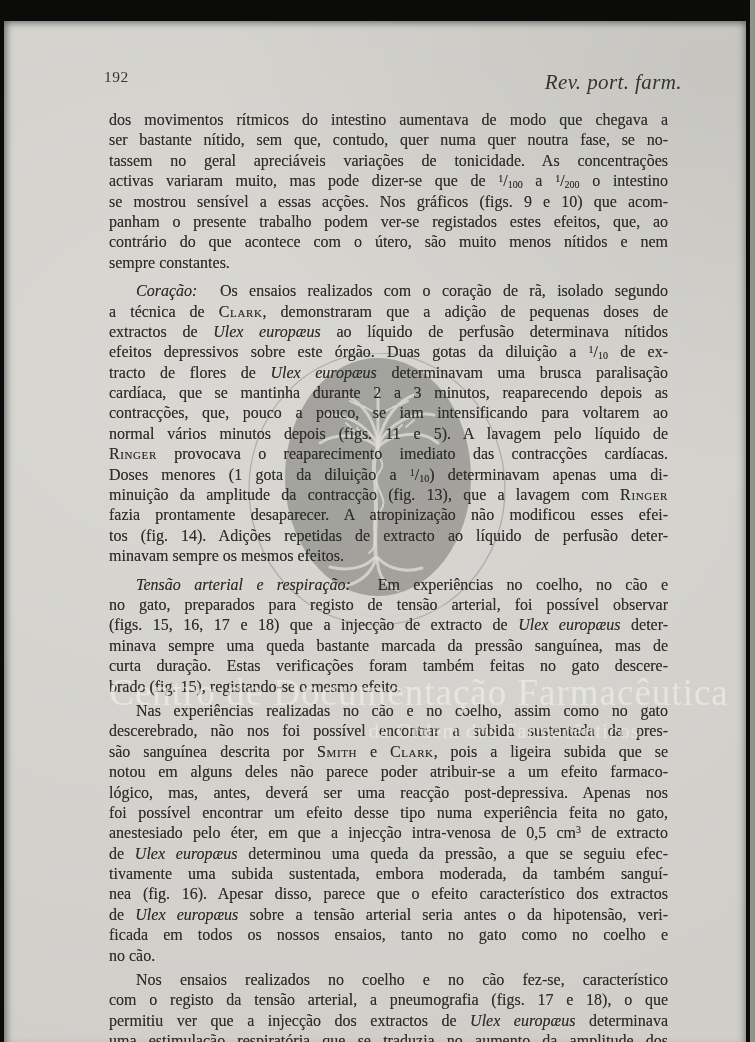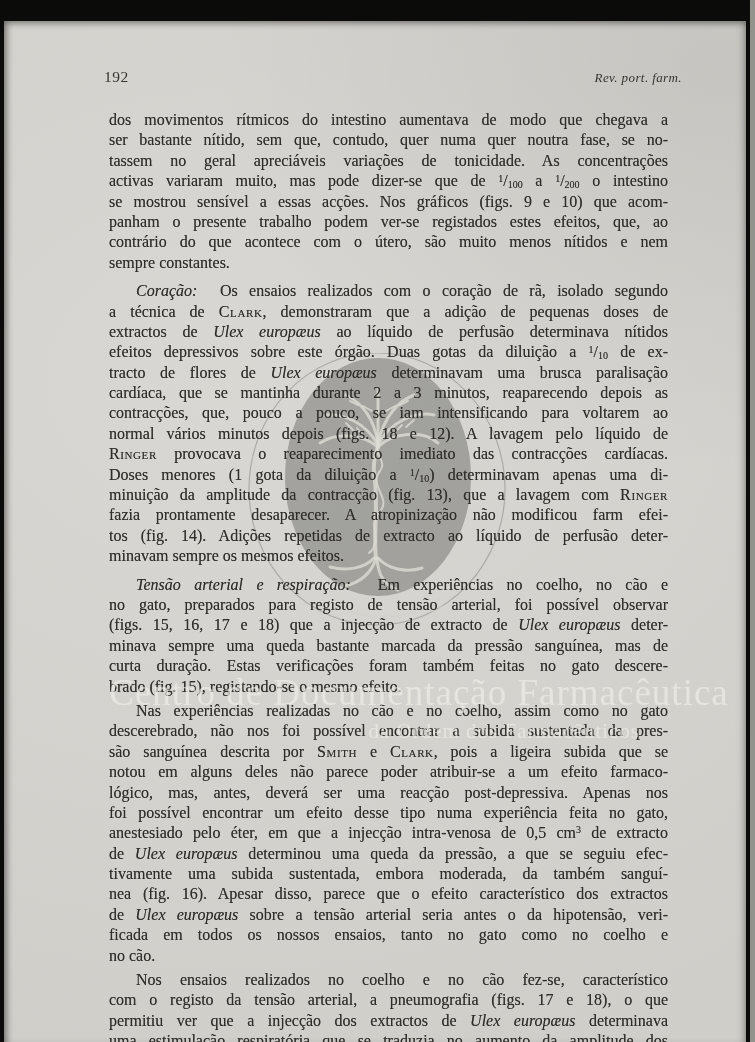--- a/index.html
+++ b/index.html
@@ -22,21 +22,21 @@
       inset 3px 0 7px rgba(0,0,0,0.30),
       inset 0 3px 6px rgba(0,0,0,0.22),
       inset -2px -3px 10px rgba(0,0,0,0.18);
   }
   .hdr-num{
     position:absolute;left:100px;top:47px;
     font-size:15.5px;color:#36342f;letter-spacing:0.5px;
   }
   .hdr-journal{
     position:absolute;right:64px;top:49px;
-    font-size:13px;font-style:italic;color:#36342f;letter-spacing:0.4px;
+    font-size:21px;font-style:italic;color:#36342f;letter-spacing:0.4px;
   }
   
   .text-block{
     position:absolute;left:101px;top:85px;width:567px;
     font-size:16px;line-height:20.4px;color:#2f2d29;
     text-shadow:0 0 0.5px rgba(47,45,41,0.55);
   }
   .para{margin:4px;}
   .para.gap{margin-top:8px;}
   .line{
@@ -113,25 +113,25 @@
         <div class="line last">sempre constantes.</div>
       </div>
       <div class="para indented gap">
         <div class="line"><span class="it">Coração:</span>&nbsp; Os ensaios realizados com o coração de rã, isolado segundo</div>
         <div class="line">a técnica de <span class="sc">Clark</span>, demonstraram que a adição de pequenas doses de</div>
         <div class="line">extractos de <span class="it">Ulex europæus</span> ao líquido de perfusão determinava nítidos</div>
         <div class="line">efeitos depressivos sobre este órgão. Duas gotas da diluição a <span class="frac"><span class="fn">1</span>/<span class="fd">10</span></span> de ex-</div>
         <div class="line">tracto de flores de <span class="it">Ulex europæus</span> determinavam uma brusca paralisação</div>
         <div class="line">cardíaca, que se mantinha durante 2 a 3 minutos, reaparecendo depois as</div>
         <div class="line">contracções, que, pouco a pouco, se iam intensificando para voltarem ao</div>
-        <div class="line">normal vários minutos depois (figs. 18 e 12). A lavagem pelo líquido de</div>
+        <div class="line">normal vários minutos depois (figs. 11 e 5). A lavagem pelo líquido de</div>
         <div class="line"><span class="sc">Ringer</span> provocava o reaparecimento imediato das contracções cardíacas.</div>
         <div class="line">Doses menores (1 gota da diluição a <span class="frac"><span class="fn">1</span>/<span class="fd">10</span></span>) determinavam apenas uma di-</div>
         <div class="line">minuição da amplitude da contracção (fig. 13), que a lavagem com <span class="sc">Ringer</span></div>
-        <div class="line">fazia prontamente desaparecer. A atropinização não modificou farm efei-</div>
+        <div class="line">fazia prontamente desaparecer. A atropinização não modificou esses efei-</div>
         <div class="line">tos (fig. 14). Adições repetidas de extracto ao líquido de perfusão deter-</div>
         <div class="line last">minavam sempre os mesmos efeitos.</div>
       </div>
       <div class="para indented gap">
         <div class="line"><span class="it">Tensão arterial e respiração:</span>&nbsp; Em experiências no coelho, no cão e</div>
         <div class="line">no gato, preparados para registo de tensão arterial, foi possível observar</div>
         <div class="line">(figs. 15, 16, 17 e 18) que a injecção de extracto de <span class="it">Ulex europæus</span> deter-</div>
         <div class="line">minava sempre uma queda bastante marcada da pressão sanguínea, mas de</div>
         <div class="line">curta duração. Estas verificações foram também feitas no gato descere-</div>
         <div class="line last">brado (fig. 15), registando-se o mesmo efeito.</div>

